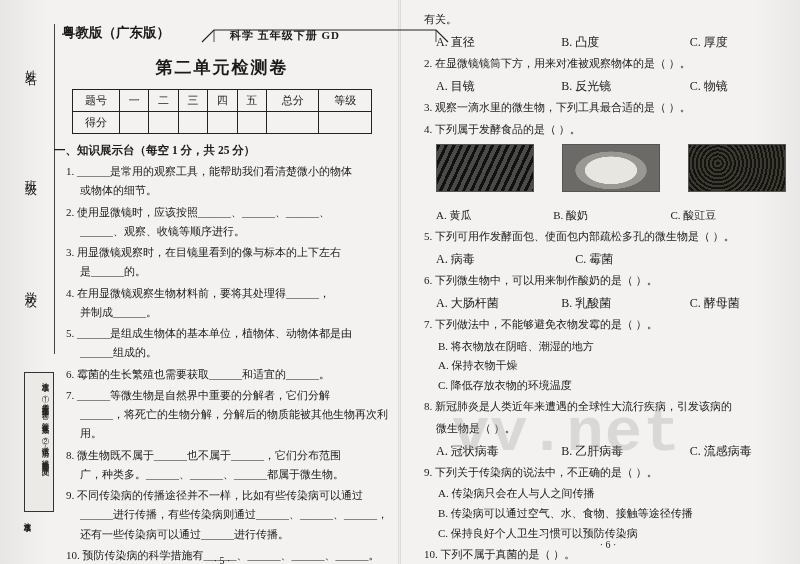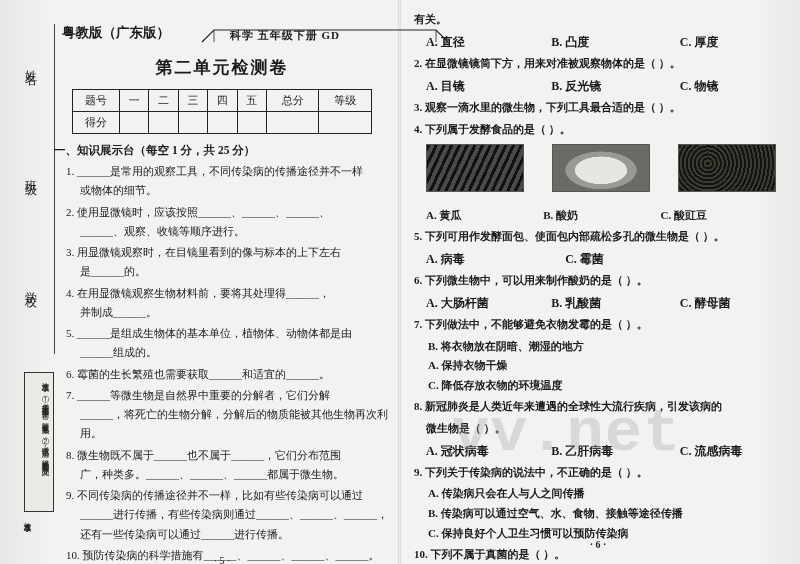--- a/index.html
+++ b/index.html
@@ -94,21 +94,21 @@
     font-size:11px;line-height:1.75;margin:2px 0 2px 14px;
     text-indent:0;
   }
   .q .ind{display:block;margin-left:14px;}
   .pg{
     position:absolute;bottom:6px;width:100%;text-align:center;font-size:10px;
   }
 
   
   .right{
-    position:absolute;left:412px;top:8px;width:372px;height:548px;font-weight:bold;
+    position:absolute;left:422px;top:8px;width:372px;height:548px;
   }
   .rq{
     font-size:11px;line-height:1.78;margin:2px 0 2px 2px;
   }
   .opts{
     display:flex;font-size:12px;line-height:1.7;margin-left:14px;gap:21px;
   }
   .opts span{display:inline-block;}
   .o1{width:33%}.o2{width:34%}.o3{width:33%}
   .sub{font-size:11px;line-height:1.78;margin-left:16px;}
@@ -191,21 +191,21 @@
         <td></td>
         <td></td>
       </tr>
     </tbody>
       </table>
 
     <div class="sec">一、知识展示台（每空 1 分，共 25 分）</div>
 
     <div class="q">
       <span>1.</span>
-      <span>______是常用的观察工具，不同传染病的传播途径并不一样</span>
+      <span>______是常用的观察工具，能帮助我们看清楚微小的物体</span>
       <span class="ind">或物体的细节。</span>
     </div>
     <div class="q">
       <span>2.</span>
       <span>使用显微镜时，应该按照______、______、______、</span>
       <span class="ind">______、观察、收镜等顺序进行。</span>
     </div>
     <div class="q">
       <span>3.</span>
       <span>用显微镜观察时，在目镜里看到的像与标本的上下左右</span>

